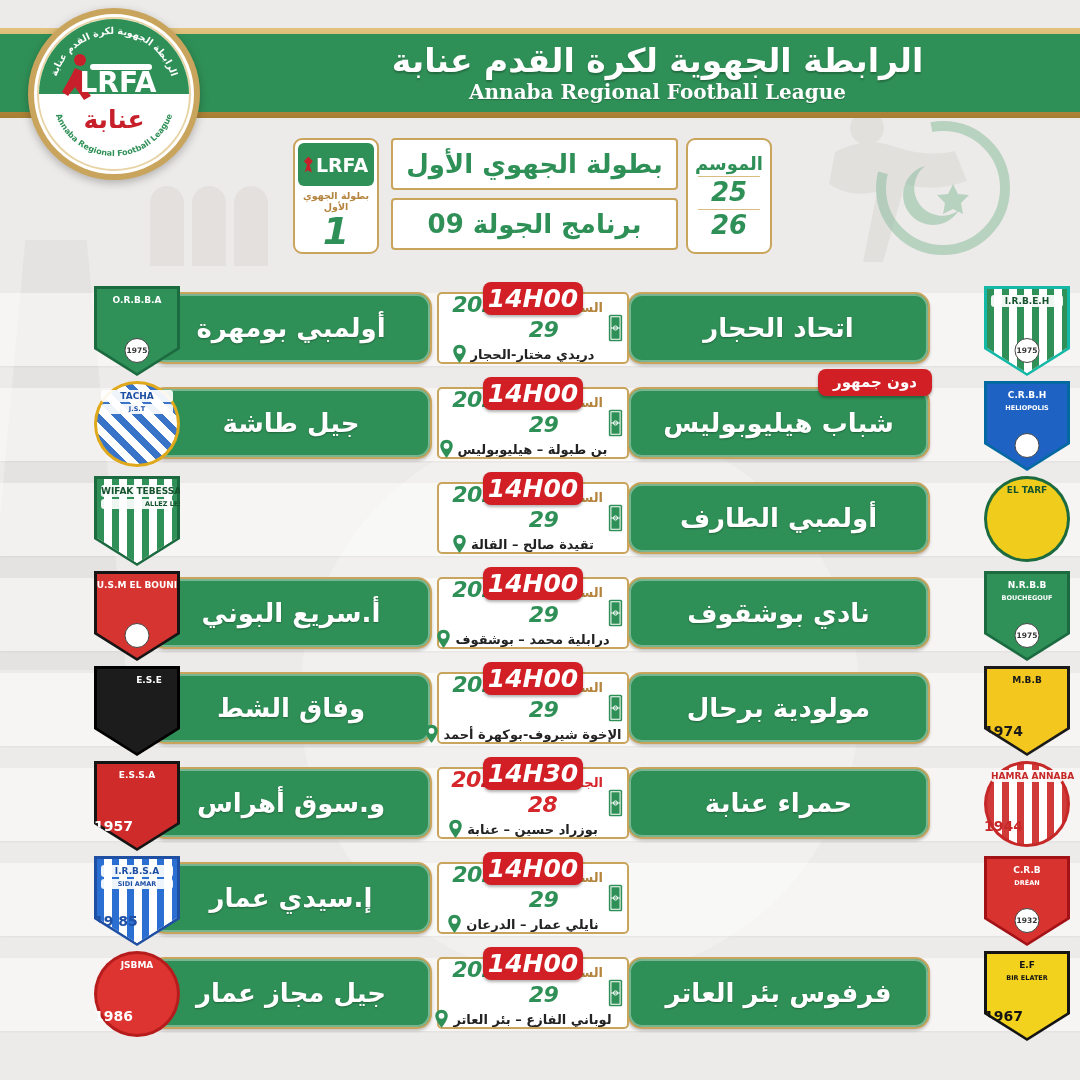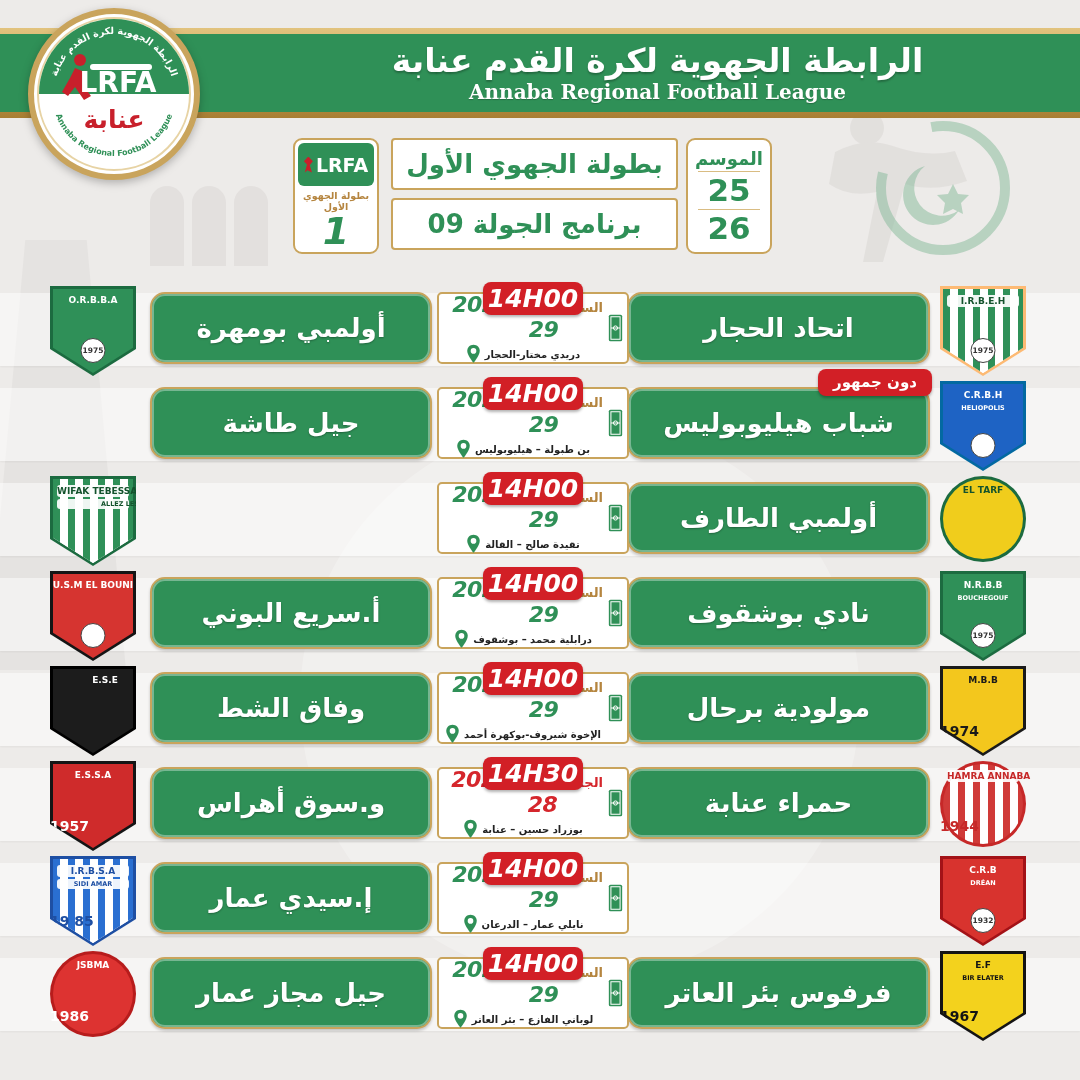--- a/index.html
+++ b/index.html
@@ -36,21 +36,21 @@
   .mini-num{font-size:38px;font-weight:bold;font-style:italic;color:#2f9057;line-height:1.05;}
   .info-box{position:absolute;left:391px;width:287px;height:52px;background:#fff;
             border:2px solid #c9a45c;border-radius:4px;box-sizing:border-box;
             display:flex;align-items:center;justify-content:center;}
   .info-box span{color:#2f9057;font-size:26px;font-weight:bold;direction:rtl;white-space:nowrap;}
   .box1{top:138px;} .box2{top:198px;}
   .season-card{position:absolute;left:686px;top:138px;width:86px;height:116px;background:#fff;
                border:2px solid #c9a45c;border-radius:9px;box-sizing:border-box;
                display:flex;flex-direction:column;align-items:center;justify-content:center;}
   .season-label{font-size:18px;font-weight:bold;color:#2f9057;direction:rtl;}
-  .season-num{font-size:31px;font-weight:bold;color:#2f9057;line-height:1.05;}
+  .season-num{font-size:26px;font-weight:bold;font-style:italic;color:#2f9057;line-height:1.05;}
   .season-sep{width:62px;height:1px;background:#d9bc82;margin:2px 0;}
   
   .m-row{position:absolute;left:0;width:1080px;height:95px;}
   .m-band{position:absolute;left:0;right:0;top:11px;height:73px;background:rgba(255,255,255,.5);
           box-shadow:0 1px 2px rgba(0,0,0,.05);}
   .pill{position:absolute;top:10px;height:72px;background:#2f9057;border:2px solid #c9a45c;
         border-radius:15px;box-sizing:border-box;display:flex;align-items:center;justify-content:center;
         box-shadow:inset 0 0 0 2px rgba(255,255,255,.35),0 2px 3px rgba(0,0,0,.2);}
   .pill.away{left:150px;width:282px;}
   .pill.home{left:627px;width:303px;}
@@ -58,31 +58,31 @@
             text-shadow:0 1px 2px rgba(0,0,0,.3);}
   .m-info{position:absolute;left:437px;top:10px;width:192px;height:72px;background:#fff;
           border:2px solid #c9a45c;border-radius:5px;box-sizing:border-box;
           display:flex;flex-direction:column;align-items:stretch;justify-content:center;
           padding:2px 24px 2px 4px;z-index:2;}
   .m-date{direction:rtl;display:flex;align-items:baseline;justify-content:flex-start;gap:3px;}
   .m-day{font-size:13px;font-weight:bold;color:#b5853f;}
   .m-dt{font-size:22px;font-weight:bold;font-style:italic;color:#2f9057;letter-spacing:-.5px;}
   .m-day.red,.m-dt.red{color:#d5262c;}
   .m-venue{direction:rtl;display:flex;align-items:center;justify-content:center;gap:4px;margin-top:2px;}
-  .m-vtxt{font-size:10px;font-weight:bold;color:#222;white-space:nowrap;}
+  .m-vtxt{font-size:13px;font-weight:bold;color:#222;white-space:nowrap;}
   .m-pin{display:inline-flex;}
   .m-stad{position:absolute;right:4px;top:50%;transform:translateY(-50%);display:inline-flex;}
   .m-time{position:absolute;left:483px;top:0px;width:100px;height:33px;background:#d21f26;
           border-radius:8px;color:#fff;font-size:25px;font-weight:bold;font-style:italic;
           text-align:center;line-height:33px;z-index:3;box-shadow:0 2px 3px rgba(0,0,0,.3);}
   .m-note{position:absolute;left:818px;top:-8px;width:114px;height:27px;background:#d21f26;
           border-radius:8px;color:#fff;font-size:15px;font-weight:bold;direction:rtl;
           text-align:center;line-height:27px;z-index:3;box-shadow:0 2px 3px rgba(0,0,0,.3);}
   
-  .logo{position:absolute;top:4px;width:86px;height:90px;z-index:2;}
+  .logo{position:absolute;top:4px;width:86px;height:90px;z-index:2;margin-left:44px;}
   .logo.circle{height:86px;border-radius:50%;}
   .logo.shield{clip-path:polygon(0 0,100% 0,100% 70%,50% 100%,0 70%);}
   .logo-in{position:absolute;inset:3px;}
   .logo.circle .logo-in{border-radius:50%;}
   .logo.shield .logo-in{clip-path:polygon(0 0,100% 0,100% 70%,50% 100%,0 70%);}
   .logo-text{position:absolute;top:9px;left:0;right:0;text-align:center;
              font-weight:bold;font-size:9px;white-space:nowrap;z-index:2;}
   .logo-text.chip,.logo-sub.chip{background:rgba(255,255,255,.92);border-radius:3px;margin:0 7px;padding:1px 0;}
   .logo-sub{position:absolute;top:23px;left:0;right:0;text-align:center;font-weight:bold;font-size:6.5px;
             white-space:nowrap;z-index:2;}
@@ -202,28 +202,33 @@
               <rect x="3.5" y="3.5" width="11" height="27" fill="none" stroke="#fff" stroke-width="1.2"></rect>
               <line x1="3.5" y1="17" x2="14.5" y2="17" stroke="#fff" stroke-width="1.2"></line>
               <circle cx="9" cy="17" r="2.5" fill="none" stroke="#fff" stroke-width="1.2"></circle>
             </svg>
           </span>
         </div>
         <div class="m-time">14H00</div>
         <div class="pill home">
           <span class="pill-txt">اتحاد الحجار</span>
         </div>
-        <div class="logo shield" style="left: 940px; background: #fdba74;">
+        <div class="logo shield" style="left: 940px; background: #14b8a6;">
           <div class="logo-in" style="background: repeating-linear-gradient(90deg, rgb(47, 144, 88) 0px, rgb(47, 144, 88) 7px, rgb(255, 255, 255) 7px, rgb(255, 255, 255) 15px) rgb(255, 255, 255);"></div>
           <div class="logo-text chip" style="color: rgb(20, 83, 45);">I.R.B.E.H</div>
           <div class="logo-ball">1975</div>
         </div>
       </div>
       <div class="m-row" style="top: 377px;">
         <div class="m-band"></div>
+        <div class="logo circle" style="left: 50px; background: rgb(224, 169, 28);">
+          <div class="logo-in" style="background: repeating-linear-gradient(45deg, rgb(58, 116, 201) 0px, rgb(58, 116, 201) 7px, rgb(255, 255, 255) 7px, rgb(255, 255, 255) 15px) rgb(255, 255, 255);"></div>
+          <div class="logo-text chip" style="color: rgb(30, 79, 163);">TACHA</div>
+          <div class="logo-sub chip" style="color: rgb(30, 79, 163);">J.S.T</div>
+        </div>
         <div class="pill away">
           <span class="pill-txt">جيل طاشة</span>
         </div>
         <div class="m-info">
           <div class="m-date">
             <span class="m-day">السبت</span>
             <span class="m-dt">2025-11-29</span>
           </div>
           <div class="m-venue">
             <span class="m-vtxt">بن طبولة – هيليوبوليس</span>

